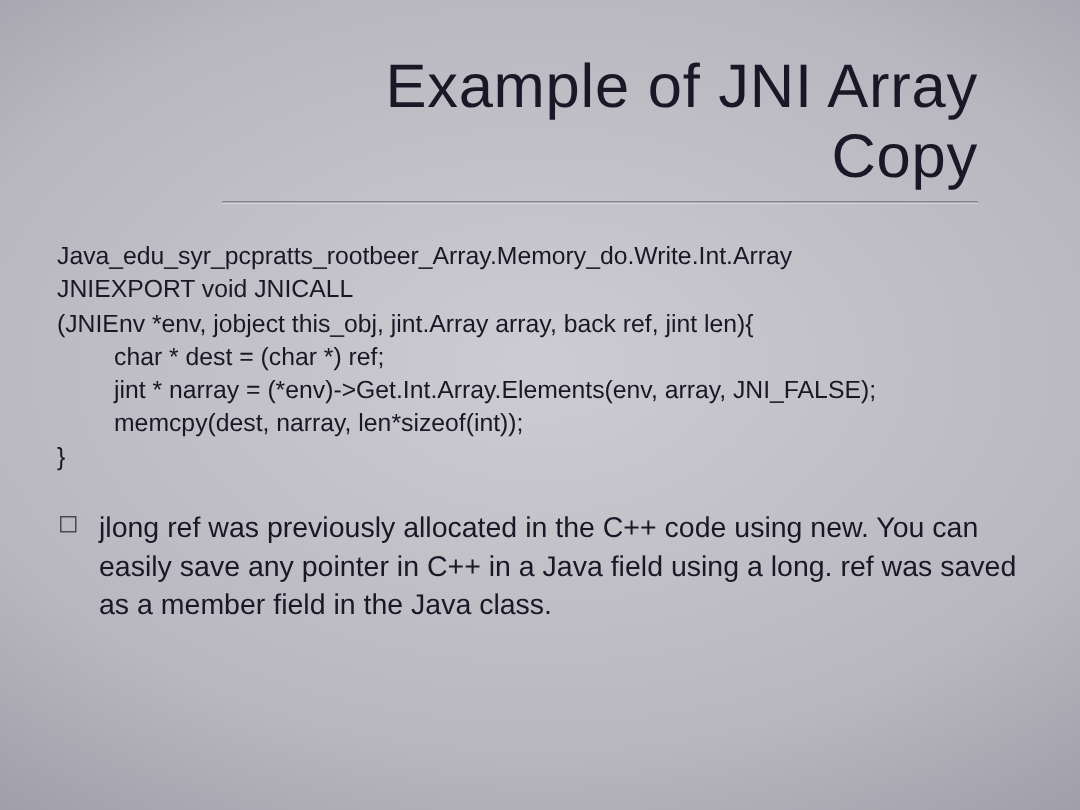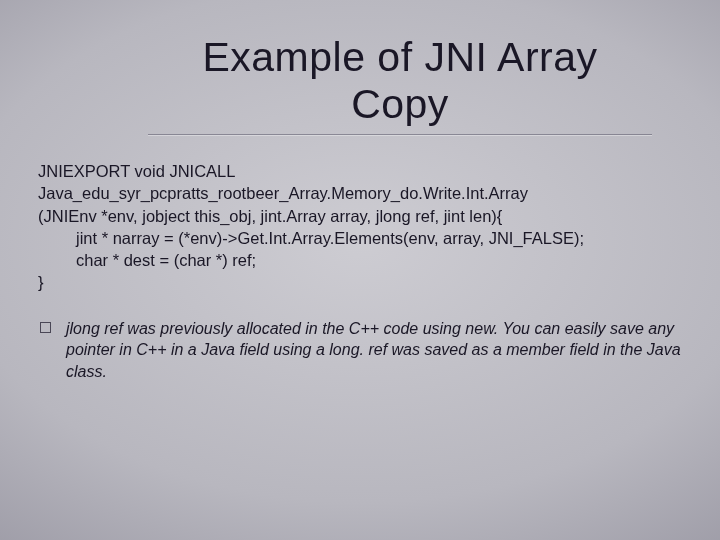--- a/index.html
+++ b/index.html
@@ -15,21 +15,21 @@
     background: radial-gradient(ellipse 140% 120% at 50% 45%, #cdccd2 0%, #b8b7bf 40%, #8a8895 75%, #6d6b7a 100%);
     font-family: Arial, Helvetica, sans-serif;
     color: #1a1726;
     box-sizing: border-box;
     padding: 24px 38px 30px 38px;
     position: relative;
   }
   .title {
     font-size: 41px;
     font-weight: 400;
-    text-align: center;
+    text-align: right;
     margin: 10px 30px 6px 110px;
     letter-spacing: 0.5px;
   }
   .rule {
     height: 0;
     border-top: 1px solid rgba(100,98,115,0.6);
     border-bottom: 1px solid rgba(255,255,255,0.35);
     margin: 6px 30px 24px 110px;
   }
   .code {
@@ -40,24 +40,23 @@
   }
   .code .indent { padding-left: 38px; }
   .bullets {
     list-style: none;
     padding: 0;
     margin: 0;
   }
   .bullets li {
     position: relative;
     padding-left: 28px;
-    font-size: 16px;
+    font-size: 19px;
     line-height: 1.35;
     margin-bottom: 20px;
-    font-style: italic;
   }
   .bullets li::before {
     content: "";
     position: absolute;
     left: 2px;
     top: 4px;
     width: 11px;
     height: 11px;
     border: 1.5px solid #4a4756;
     box-sizing: border-box;
@@ -65,24 +64,25 @@
   }
 </style>
 </head>
 <body>
 
 <div class="slide">
   <div class="title">Example of JNI Array Copy</div>
   <div class="rule"></div>
 
   <div class="code">
+    <div>Java_edu_syr_pcpratts_rootbeer_Array.Memory_do.Write.Int.Array</div>
     <div>JNIEXPORT void JNICALL</div>
-    <div>Java_edu_syr_pcpratts_rootbeer_Array.Memory_do.Write.Int.Array</div>
-    <div>(JNIEnv *env, jobject this_obj, jint.Array array, jlong ref, jint len){</div>
+    <div>(JNIEnv *env, jobject this_obj, jint.Array array, back ref, jint len){</div>
+    <div class="indent">char * dest = (char *) ref;</div>
     <div class="indent">jint * narray = (*env)-&gt;Get.Int.Array.Elements(env, array, JNI_FALSE);</div>
-    <div class="indent">char * dest = (char *) ref;</div>
+    <div class="indent">memcpy(dest, narray, len*sizeof(int));</div>
     <div>}</div>
   </div>
 
   <ul class="bullets">
     <li>jlong ref was previously allocated in the C++ code using new. You can easily save any pointer in C++ in a Java field using a long. ref was saved as a member field in the Java class.</li>
   </ul>
 </div>
 
 </body></html>

